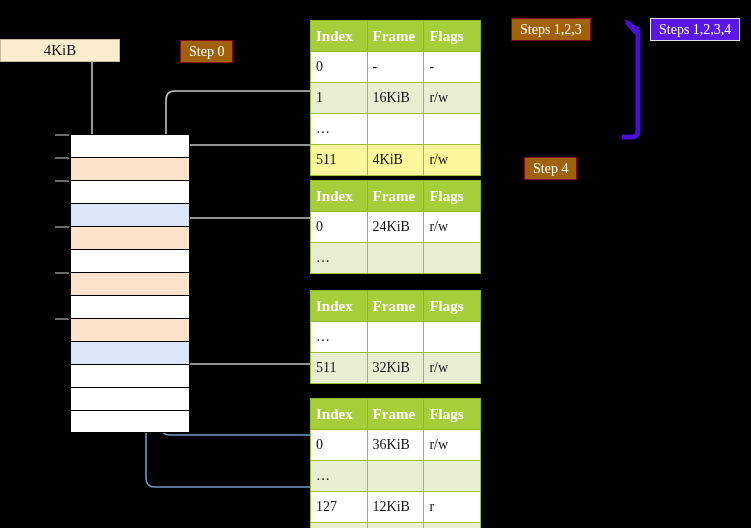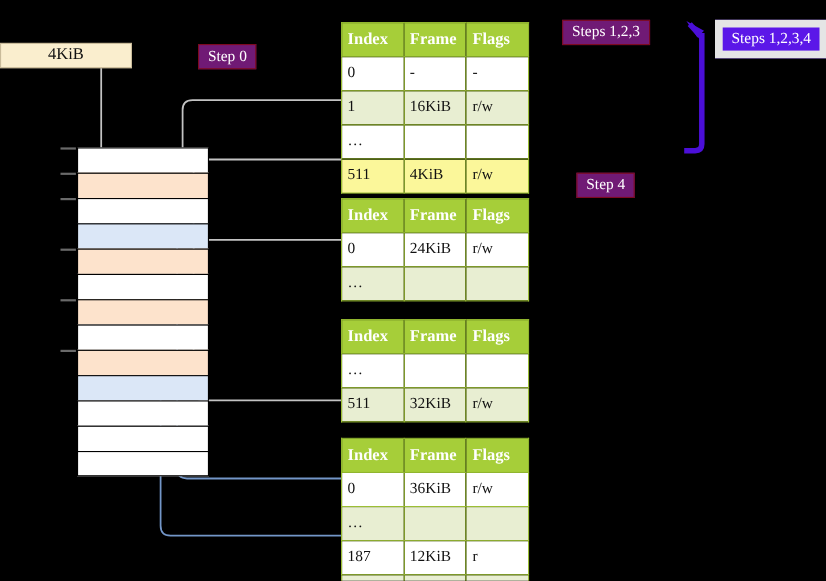--- a/index.html
+++ b/index.html
@@ -18,22 +18,22 @@
     background:#faeece;border:1px solid #c9bb9a;
     color:#111;font-size:15px;line-height:21px;text-align:center;
   }
 
   
   .badge{
     color:#ffffff;font-size:14px;line-height:19px;
     padding:1px 8px;text-align:center;white-space:nowrap;
     box-sizing:border-box;
   }
-  .badge-red{background:#701a75;border:1px solid #7d0a20;text-align:right;}
-  .badge-violet{background:#5b17e8;border:7px solid #e5e5e5;}
+  .badge-red{background:#a16207;border:1px solid #7d0a20;text-align:right;}
+  .badge-violet{background:#5b17e8;border:1px solid #e5e5e5;}
 
   #step0{left:180px;top:40px;}
   #step4{left:524px;top:157px;}
   #steps123{left:511px;top:18px;}
   #steps1234{left:650px;top:18px;}
 
   
   #memcol{left:70px;top:134px;width:120px;height:281px;}
   .mrow{position:absolute;left:0;width:120px;height:23px;
         border-top:1px solid #000;border-left:1px solid #000;border-right:1px solid #000;
@@ -228,21 +228,21 @@
           <td class="c-idx">0</td>
           <td class="c-frm">36KiB</td>
           <td class="c-flg">r/w</td>
         </tr>
         <tr class="r-tint">
           <td class="c-idx">…</td>
           <td class="c-frm"></td>
           <td class="c-flg"></td>
         </tr>
         <tr class="r-white">
-          <td class="c-idx">187</td>
+          <td class="c-idx">127</td>
           <td class="c-frm">12KiB</td>
           <td class="c-flg">r</td>
         </tr>
         <tr class="r-tint">
           <td class="c-idx">…</td>
           <td class="c-frm"></td>
           <td class="c-flg"></td>
         </tr>
       </tbody>
     </table>

